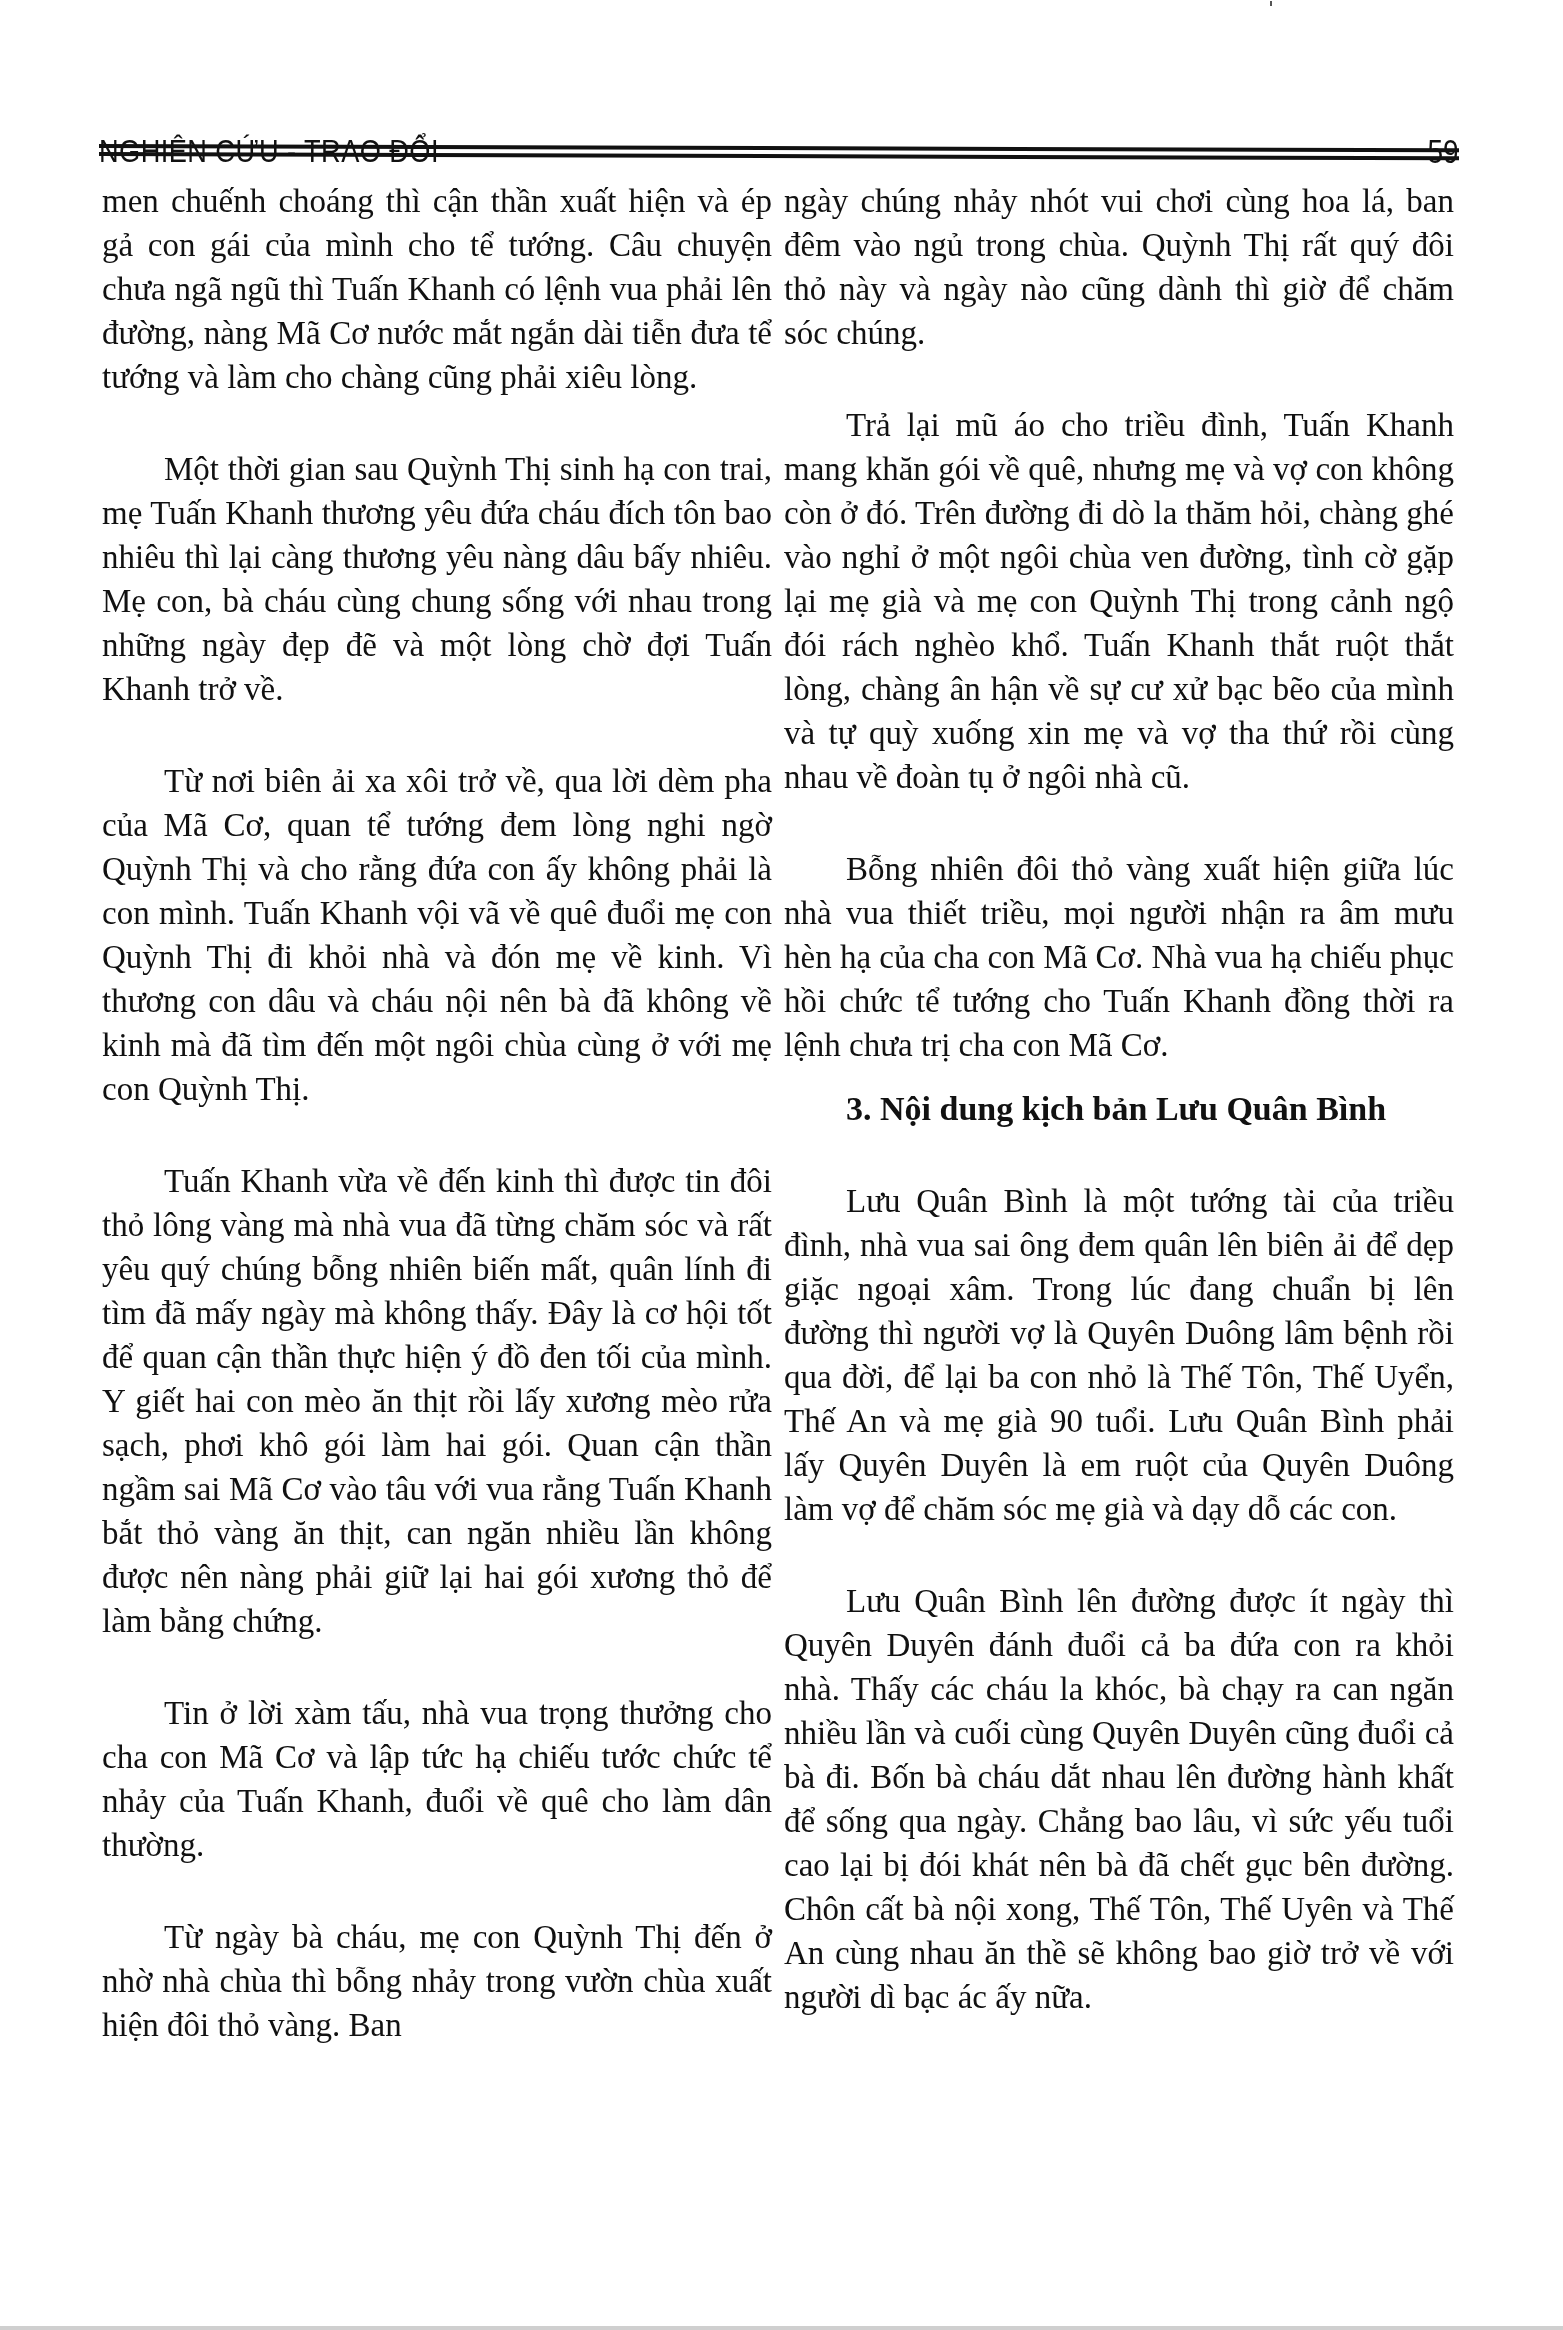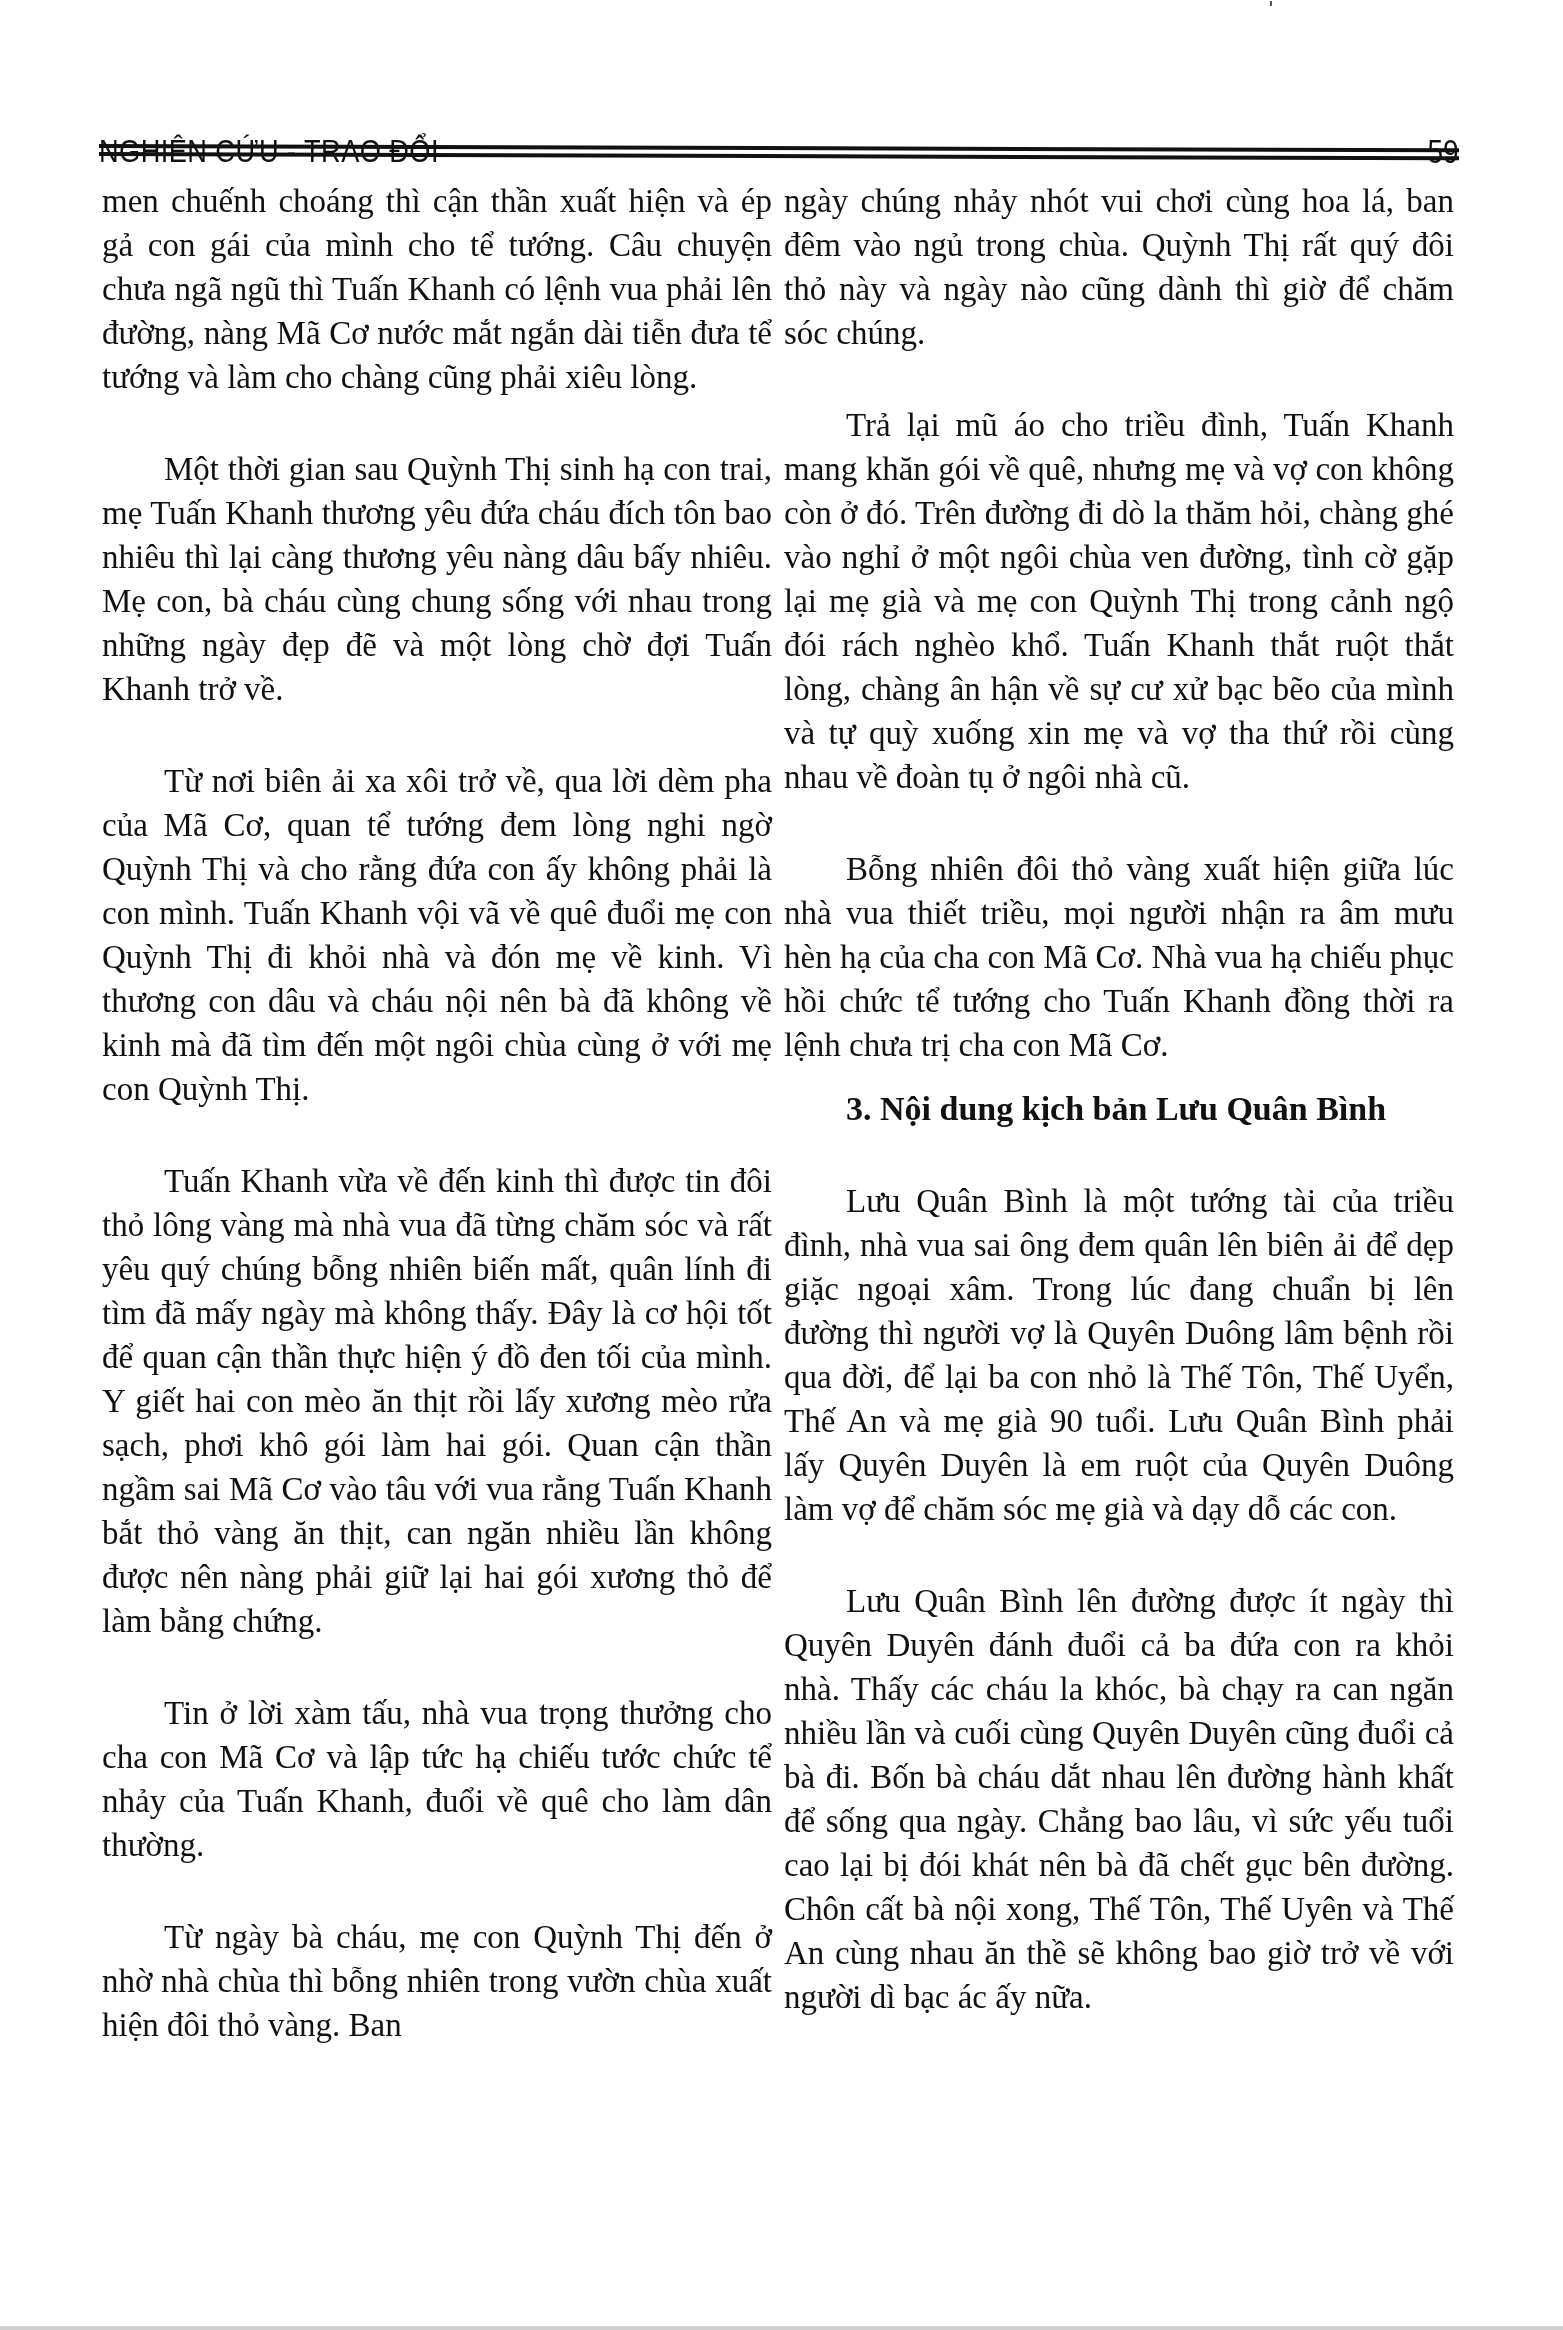--- a/index.html
+++ b/index.html
@@ -34,21 +34,21 @@
 </div>
 <div class="rule r1"></div>
 <div class="rule r2"></div>
 
 <div class="column left">
   <p class="para">men chuếnh choáng thì cận thần xuất hiện và ép gả con gái của mình cho tể tướng. Câu chuyện chưa ngã ngũ thì Tuấn Khanh có lệnh vua phải lên đường, nàng Mã Cơ nước mắt ngắn dài tiễn đưa tể tướng và làm cho chàng cũng phải xiêu lòng.</p>
   <p class="para indent">Một thời gian sau Quỳnh Thị sinh hạ con trai, mẹ Tuấn Khanh thương yêu đứa cháu đích tôn bao nhiêu thì lại càng thương yêu nàng dâu bấy nhiêu. Mẹ con, bà cháu cùng chung sống với nhau trong những ngày đẹp đẽ và một lòng chờ đợi Tuấn Khanh trở về.</p>
   <p class="para indent">Từ nơi biên ải xa xôi trở về, qua lời dèm pha của Mã Cơ, quan tể tướng đem lòng nghi ngờ Quỳnh Thị và cho rằng đứa con ấy không phải là con mình. Tuấn Khanh vội vã về quê đuổi mẹ con Quỳnh Thị đi khỏi nhà và đón mẹ về kinh. Vì thương con dâu và cháu nội nên bà đã không về kinh mà đã tìm đến một ngôi chùa cùng ở với mẹ con Quỳnh Thị.</p>
   <p class="para indent">Tuấn Khanh vừa về đến kinh thì được tin đôi thỏ lông vàng mà nhà vua đã từng chăm sóc và rất yêu quý chúng bỗng nhiên biến mất, quân lính đi tìm đã mấy ngày mà không thấy. Đây là cơ hội tốt để quan cận thần thực hiện ý đồ đen tối của mình. Y giết hai con mèo ăn thịt rồi lấy xương mèo rửa sạch, phơi khô gói làm hai gói. Quan cận thần ngầm sai Mã Cơ vào tâu với vua rằng Tuấn Khanh bắt thỏ vàng ăn thịt, can ngăn nhiều lần không được nên nàng phải giữ lại hai gói xương thỏ để làm bằng chứng.</p>
   <p class="para indent">Tin ở lời xàm tấu, nhà vua trọng thưởng cho cha con Mã Cơ và lập tức hạ chiếu tước chức tể nhảy của Tuấn Khanh, đuổi về quê cho làm dân thường.</p>
-  <p class="para indent">Từ ngày bà cháu, mẹ con Quỳnh Thị đến ở nhờ nhà chùa thì bỗng nhiên trong vườn chùa xuất hiện đôi thỏ vàng. Ban</p>
+  <p class="para indent">Từ ngày bà cháu, mẹ con Quỳnh Thị đến ở nhờ nhà chùa thì bỗng nhảy trong vườn chùa xuất hiện đôi thỏ vàng. Ban</p>
 </div>
 
 <div class="column right">
   <p class="para">ngày chúng nhảy nhót vui chơi cùng hoa lá, ban đêm vào ngủ trong chùa. Quỳnh Thị rất quý đôi thỏ này và ngày nào cũng dành thì giờ để chăm sóc chúng.</p>
   <p class="para indent">Trả lại mũ áo cho triều đình, Tuấn Khanh mang khăn gói về quê, nhưng mẹ và vợ con không còn ở đó. Trên đường đi dò la thăm hỏi, chàng ghé vào nghỉ ở một ngôi chùa ven đường, tình cờ gặp lại mẹ già và mẹ con Quỳnh Thị trong cảnh ngộ đói rách nghèo khổ. Tuấn Khanh thắt ruột thắt lòng, chàng ân hận về sự cư xử bạc bẽo của mình và tự quỳ xuống xin mẹ và vợ tha thứ rồi cùng nhau về đoàn tụ ở ngôi nhà cũ.</p>
   <p class="para indent">Bỗng nhiên đôi thỏ vàng xuất hiện giữa lúc nhà vua thiết triều, mọi người nhận ra âm mưu hèn hạ của cha con Mã Cơ. Nhà vua hạ chiếu phục hồi chức tể tướng cho Tuấn Khanh đồng thời ra lệnh chưa trị cha con Mã Cơ.</p>
   <h3 class="section-heading">3. Nội dung kịch bản Lưu Quân Bình</h3>
   <p class="para indent">Lưu Quân Bình là một tướng tài của triều đình, nhà vua sai ông đem quân lên biên ải để dẹp giặc ngoại xâm. Trong lúc đang chuẩn bị lên đường thì người vợ là Quyên Duông lâm bệnh rồi qua đời, để lại ba con nhỏ là Thế Tôn, Thế Uyển, Thế An và mẹ già 90 tuổi. Lưu Quân Bình phải lấy Quyên Duyên là em ruột của Quyên Duông làm vợ để chăm sóc mẹ già và dạy dỗ các con.</p>
   <p class="para indent">Lưu Quân Bình lên đường được ít ngày thì Quyên Duyên đánh đuổi cả ba đứa con ra khỏi nhà. Thấy các cháu la khóc, bà chạy ra can ngăn nhiều lần và cuối cùng Quyên Duyên cũng đuổi cả bà đi. Bốn bà cháu dắt nhau lên đường hành khất để sống qua ngày. Chẳng bao lâu, vì sức yếu tuổi cao lại bị đói khát nên bà đã chết gục bên đường. Chôn cất bà nội xong, Thế Tôn, Thế Uyên và Thế An cùng nhau ăn thề sẽ không bao giờ trở về với người dì bạc ác ấy nữa.</p>
 </div>

